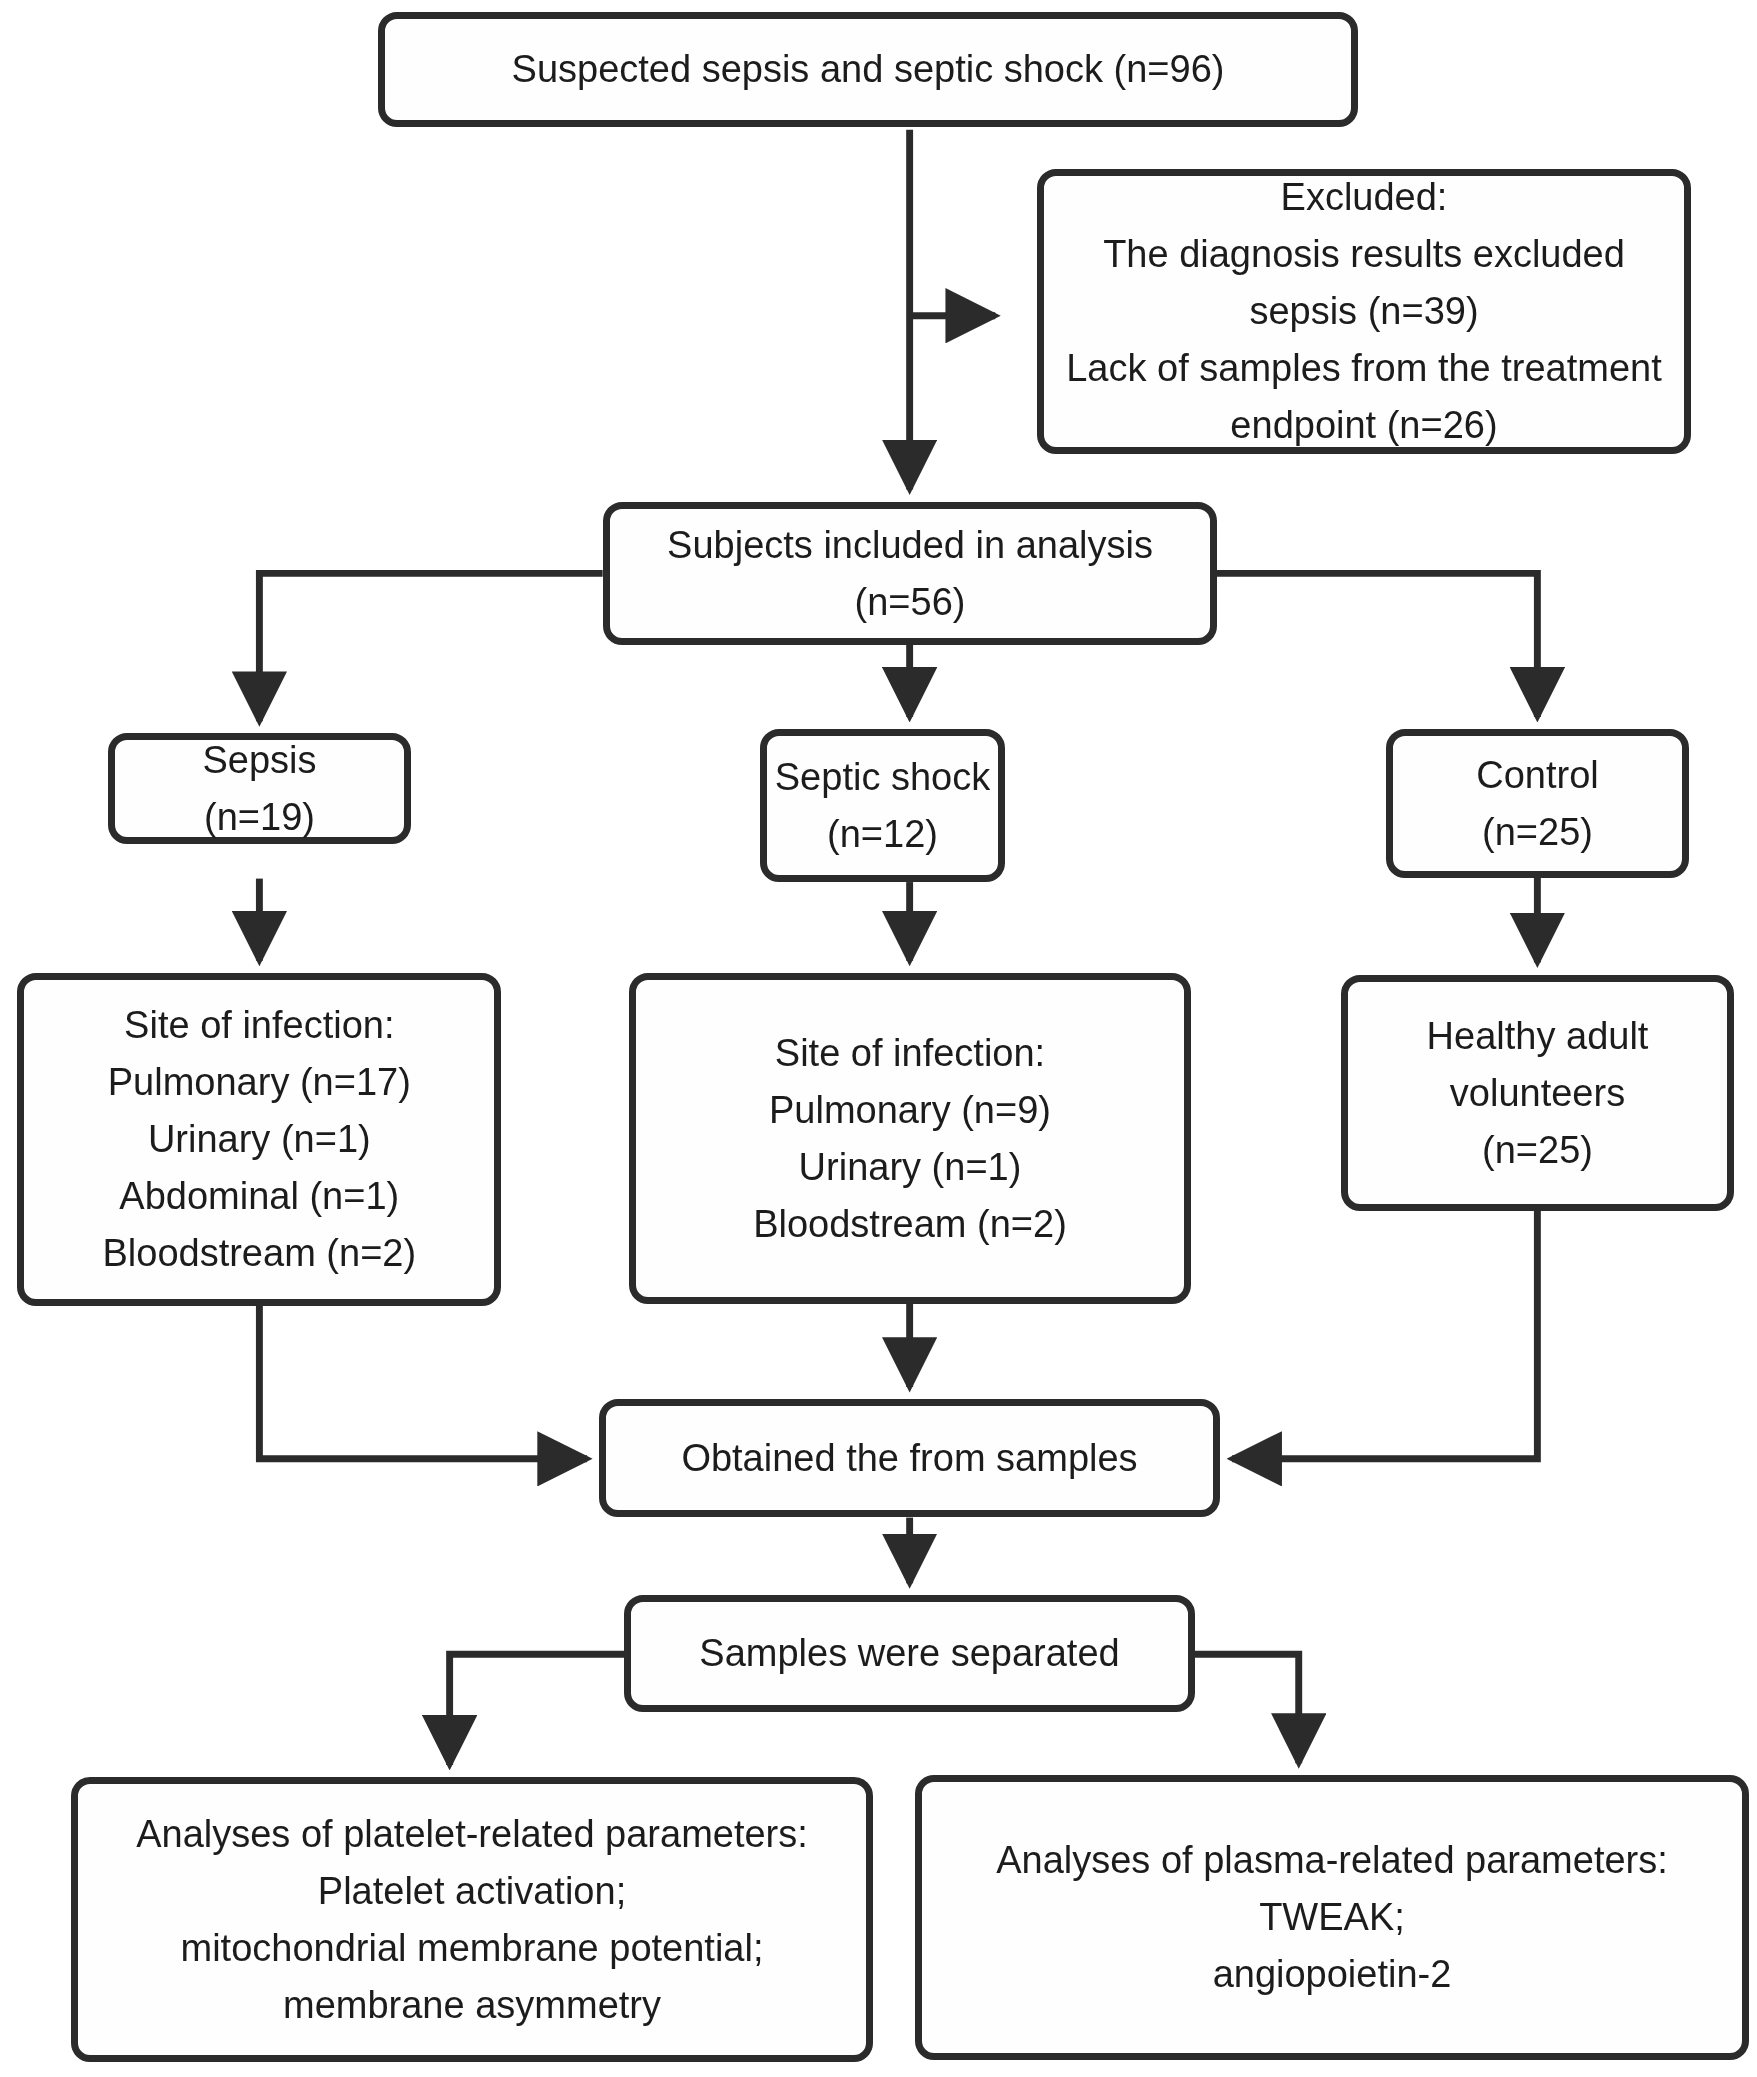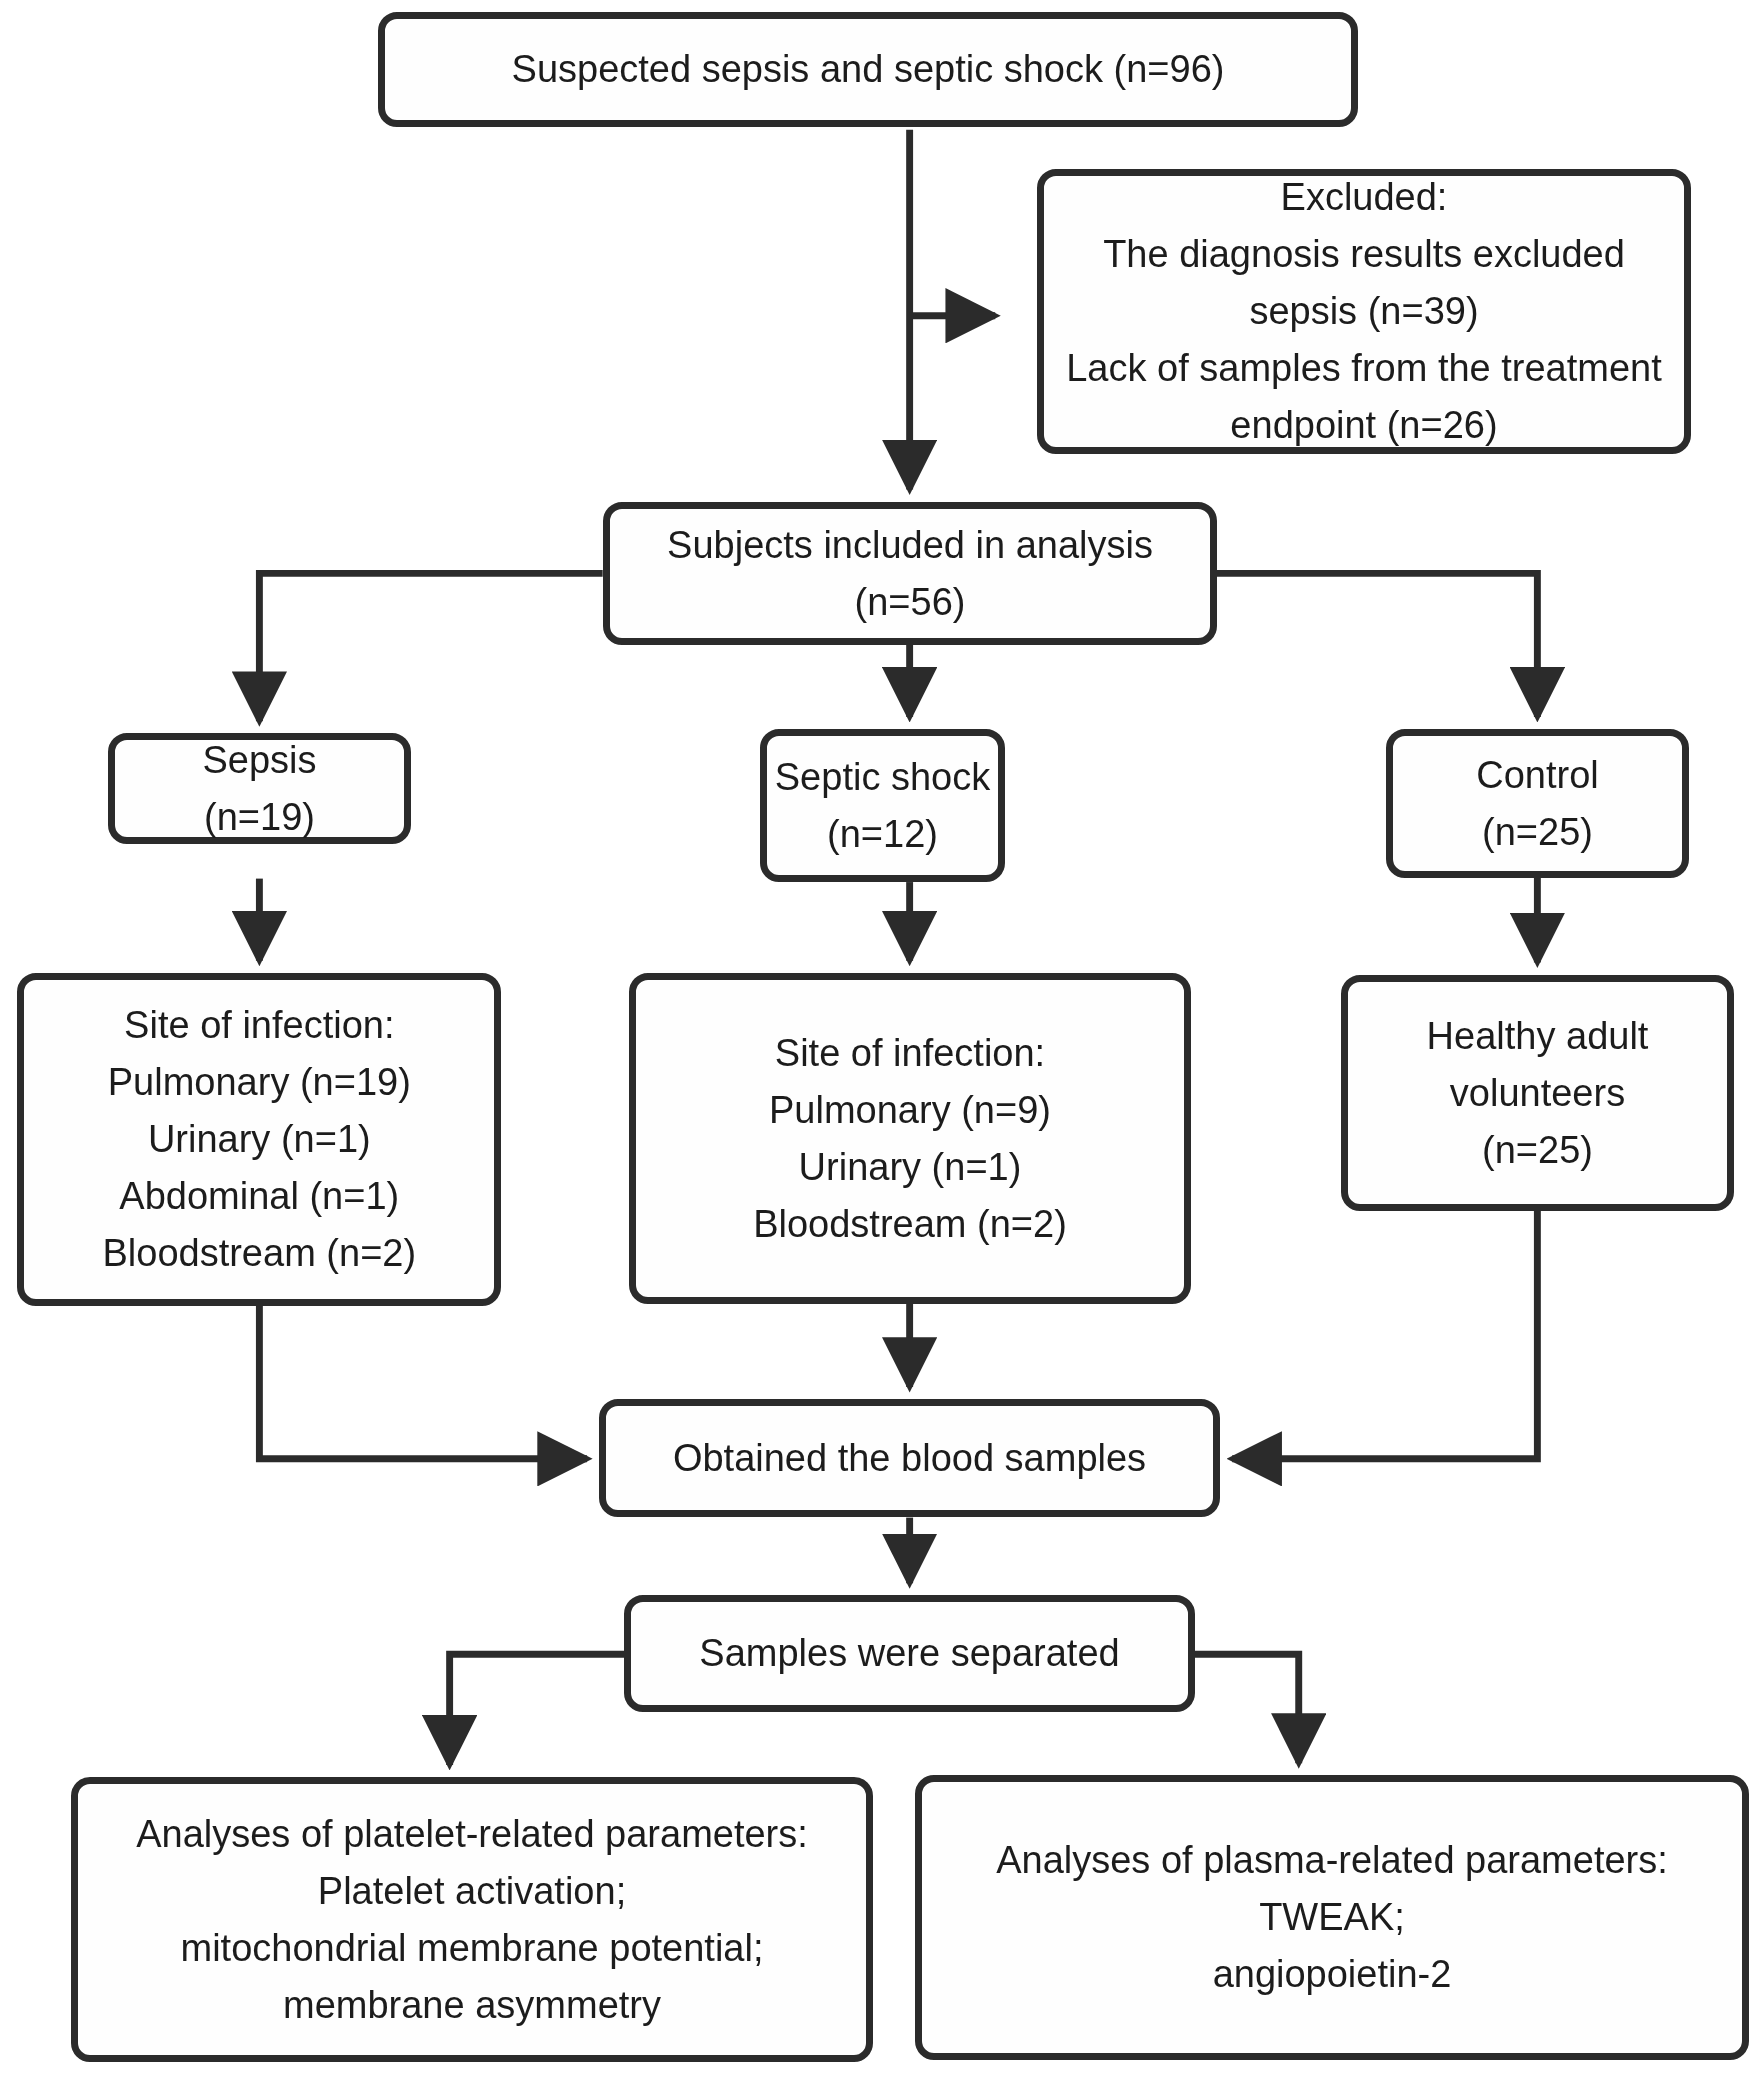--- a/index.html
+++ b/index.html
@@ -86,41 +86,41 @@
     <div class="ln">(n=12)</div>
   </div>
 
   <div class="box" style="left:1386px;top:729px;width:303px;height:149px">
     <div class="ln">Control</div>
     <div class="ln">(n=25)</div>
   </div>
 
   <div class="box" style="left:17.3px;top:973px;width:484px;height:333px">
     <div class="ln">Site of infection:</div>
-    <div class="ln">Pulmonary (n=19)</div>
+    <div class="ln">Pulmonary (n=17)</div>
     <div class="ln">Urinary (n=1)</div>
     <div class="ln">Abdominal (n=1)</div>
     <div class="ln">Bloodstream (n=2)</div>
   </div>
 
   <div class="box" style="left:629px;top:973px;width:562px;height:331px">
     <div class="ln">Site of infection:</div>
     <div class="ln">Pulmonary (n=9)</div>
     <div class="ln">Urinary (n=1)</div>
     <div class="ln">Bloodstream (n=2)</div>
   </div>
 
   <div class="box" style="left:1341px;top:975px;width:393px;height:236px">
     <div class="ln">Healthy adult</div>
     <div class="ln">volunteers</div>
     <div class="ln">(n=25)</div>
   </div>
 
   <div class="box" style="left:599px;top:1399px;width:621px;height:118px">
-    <div class="ln">Obtained the blood samples</div>
+    <div class="ln">Obtained the from samples</div>
   </div>
 
   <div class="box" style="left:624px;top:1595px;width:571px;height:117px">
     <div class="ln">Samples were separated</div>
   </div>
 
   <div class="box" style="left:71px;top:1777px;width:802px;height:285px">
     <div class="ln">Analyses of platelet-related parameters:</div>
     <div class="ln">Platelet activation;</div>
     <div class="ln">mitochondrial membrane potential;</div>

